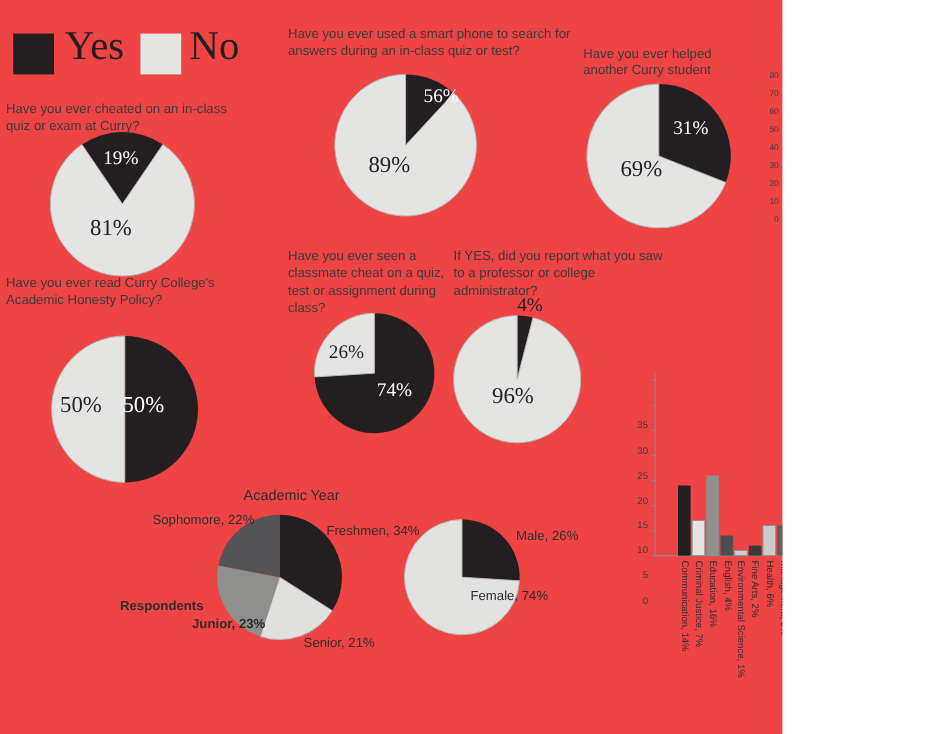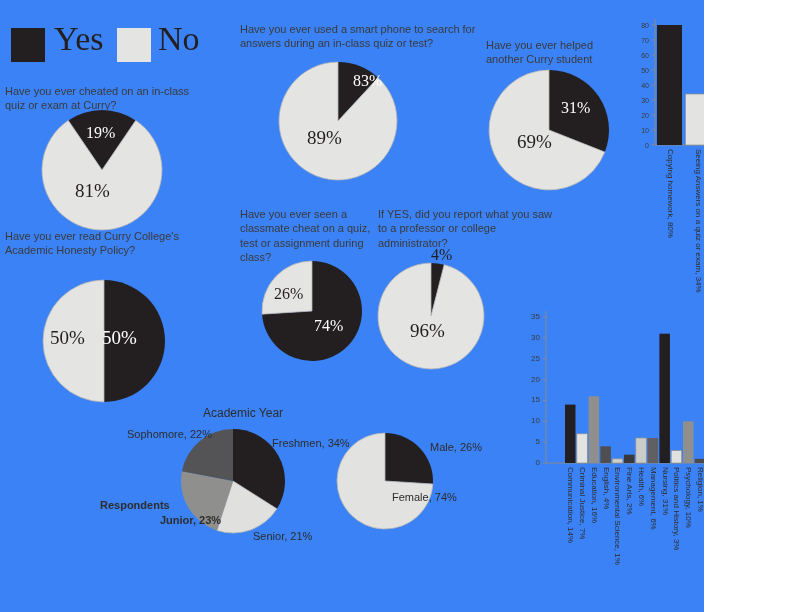--- a/index.html
+++ b/index.html
@@ -1,27 +1,27 @@
 <!DOCTYPE html>
 <html><head>
 <meta charset="utf-8">
 <style>
   html,body{margin:0;padding:0;background:#fff;}
-  #canvas{position:relative;width:704px;height:612px;background:#3b82f6;
+  #canvas{position:relative;width:652px;height:612px;background:#ef4444;
           font-family:"Liberation Sans",sans-serif;overflow:hidden;}
   #shape-layer{position:absolute;left:0;top:0;}
   .title{position:absolute;font-size:11px;line-height:1.3;color:#3a3a3a;}
   .pct{position:absolute;font-family:"Liberation Serif",serif;font-size:16px;color:#231f20;}
   .pct.lg{font-size:19px;}
   .pct.light{color:#ffffff;}
   .plabel{position:absolute;font-size:11px;color:#2d2d2d;white-space:nowrap;}
   .plabel.bold{font-weight:bold;}
   .legend-swatch{position:absolute;width:34px;height:34px;}
   .legend-text{position:absolute;font-family:"Liberation Serif",serif;font-size:34px;color:#231f20;}
-  .ytick{position:absolute;text-align:right;color:#3a3a3a;line-height:1;}
+  .ytick{position:absolute;text-align:right;color:#3a3a3a;line-height:1;margin-top:38px;}
   .xcat{position:absolute;transform:rotate(90deg);transform-origin:0 0;
         white-space:nowrap;color:#2d2d2d;line-height:1;}
 </style>
 </head>
 <body>
 
 <div id="canvas">
 
   <svg id="shape-layer" width="792" height="612">
       <path d="M 102 170 L 68.27 120.38 A 60 60 0 0 1 135.73 120.38 Z" fill="#231f20" stroke="none" stroke-width="0.8"></path>
@@ -90,21 +90,21 @@
   <div class="title" style="left:5px;top:84px;width:206px;">Have you ever cheated on an in-class quiz or exam at Curry?</div>
   <div class="title" style="left:486px;top:38px;width:122px;">Have you ever helped another Curry student</div>
   <div class="title" style="left:240px;top:22px;width:256px;">Have you ever used a smart phone to search for answers during an in-class quiz or test?</div>
   <div class="title" style="left:5px;top:229px;width:192px;">Have you ever read Curry College's Academic Honesty Policy?</div>
   <div class="title" style="left:240px;top:207px;width:140px;">Have you ever seen a classmate cheat on a quiz, test or assignment during class?</div>
   <div class="title" style="left:378px;top:207px;width:176px;">If YES, did you report what you saw to a professor or college administrator?</div>
 
   <div class="pct light" style="left:86px;top:124px;">19%</div>
   <div class="pct lg" style="left:75px;top:180px;">81%</div>
 
-  <div class="pct light" style="left:353px;top:72px;">83%</div>
+  <div class="pct light" style="left:353px;top:72px;">56%</div>
   <div class="pct lg" style="left:307px;top:127px;">89%</div>
 
   <div class="pct light" style="left:561px;top:99px;">31%</div>
   <div class="pct lg" style="left:517px;top:131px;">69%</div>
 
   <div class="pct lg" style="left:50px;top:327px;">50%</div>
   <div class="pct lg light" style="left:102px;top:327px;">50%</div>
 
   <div class="pct" style="left:274px;top:285px;">26%</div>
   <div class="pct light" style="left:314px;top:317px;">74%</div>

